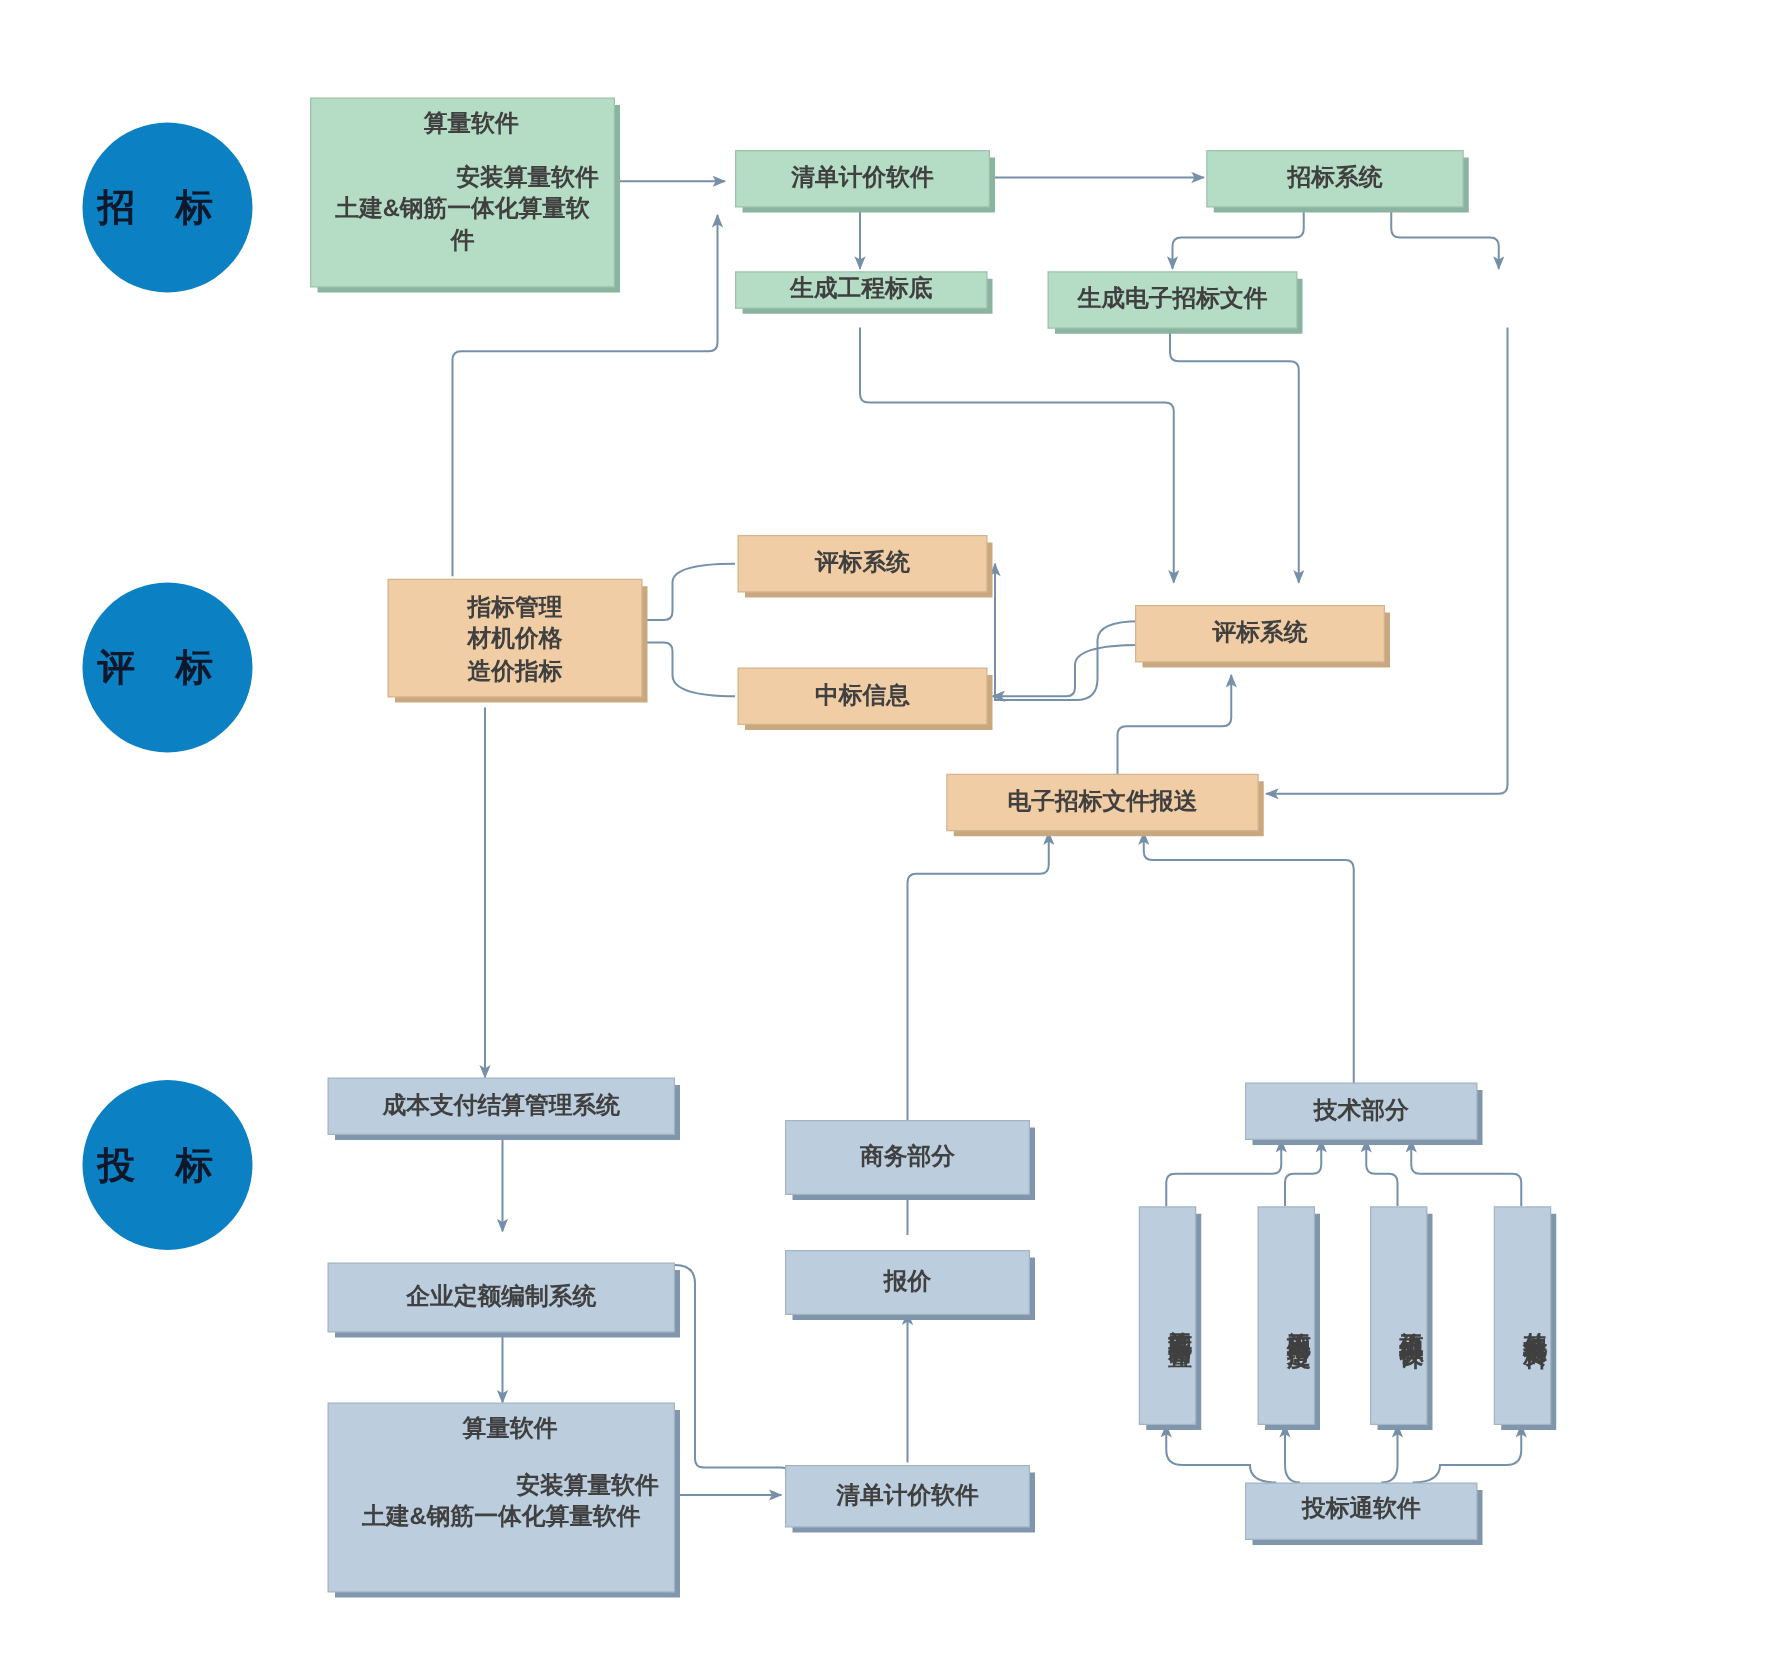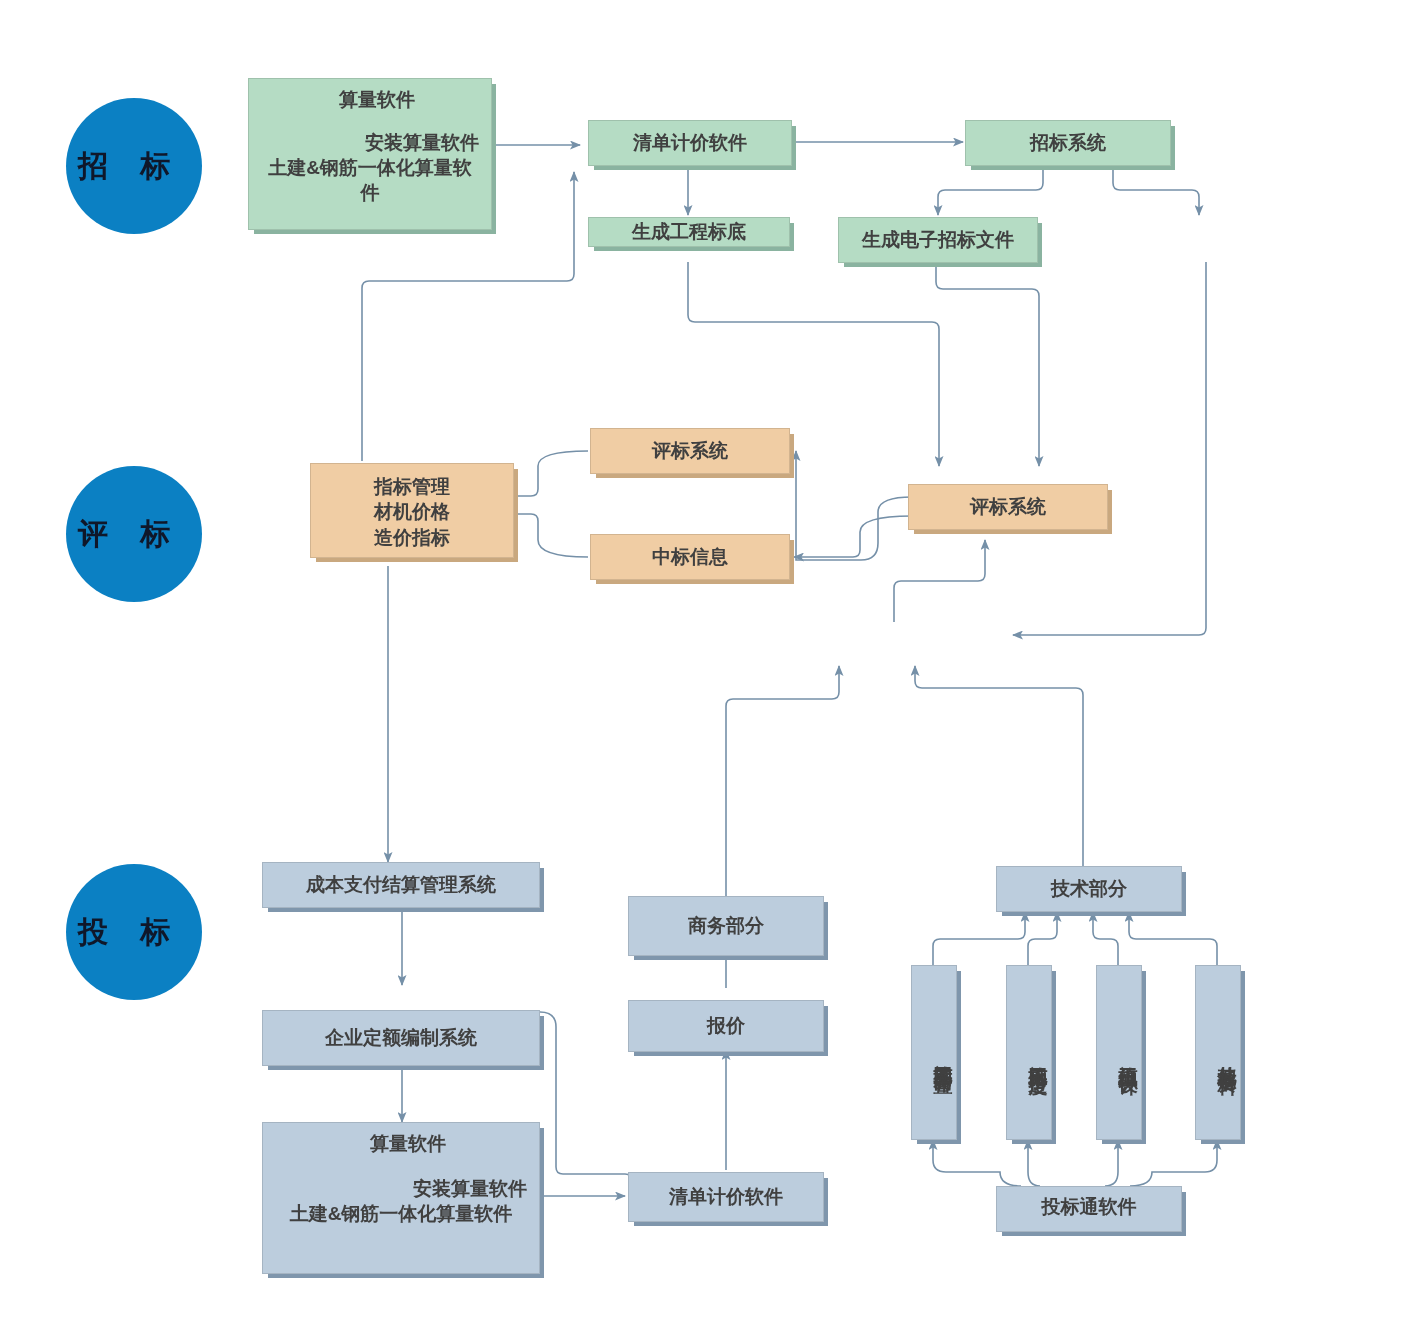--- a/index.html
+++ b/index.html
@@ -143,20 +143,21 @@
     <div>材机价格</div>
     <div>造价指标</div>
   </div>
 
   <div class="node orange" style="left:590px;top:428px;width:200px;height:46px;">评标系统</div>
 
   <div class="node orange" style="left:590px;top:534px;width:200px;height:46px;">中标信息</div>
 
   <div class="node orange" style="left:908px;top:484px;width:200px;height:46px;">评标系统</div>
 
+  <div class="node orange" style="left:757px;top:619px;width:250px;height:46px;">电子招标文件报送</div>
 
   <div class="node gray" style="left:262px;top:862px;width:278px;height:46px;">成本支付结算管理系统</div>
 
   <div class="node gray" style="left:262px;top:1010px;width:278px;height:56px;">企业定额编制系统</div>
 
   <div class="node gray multiline" style="left:262px;top:1122px;width:278px;height:152px;">
     <div class="l1">算量软件</div>
     <div class="l2" style="margin-top:20px;">安装算量软件</div>
     <div class="l3">土建&amp;钢筋一体化算量软件</div>
   </div>

